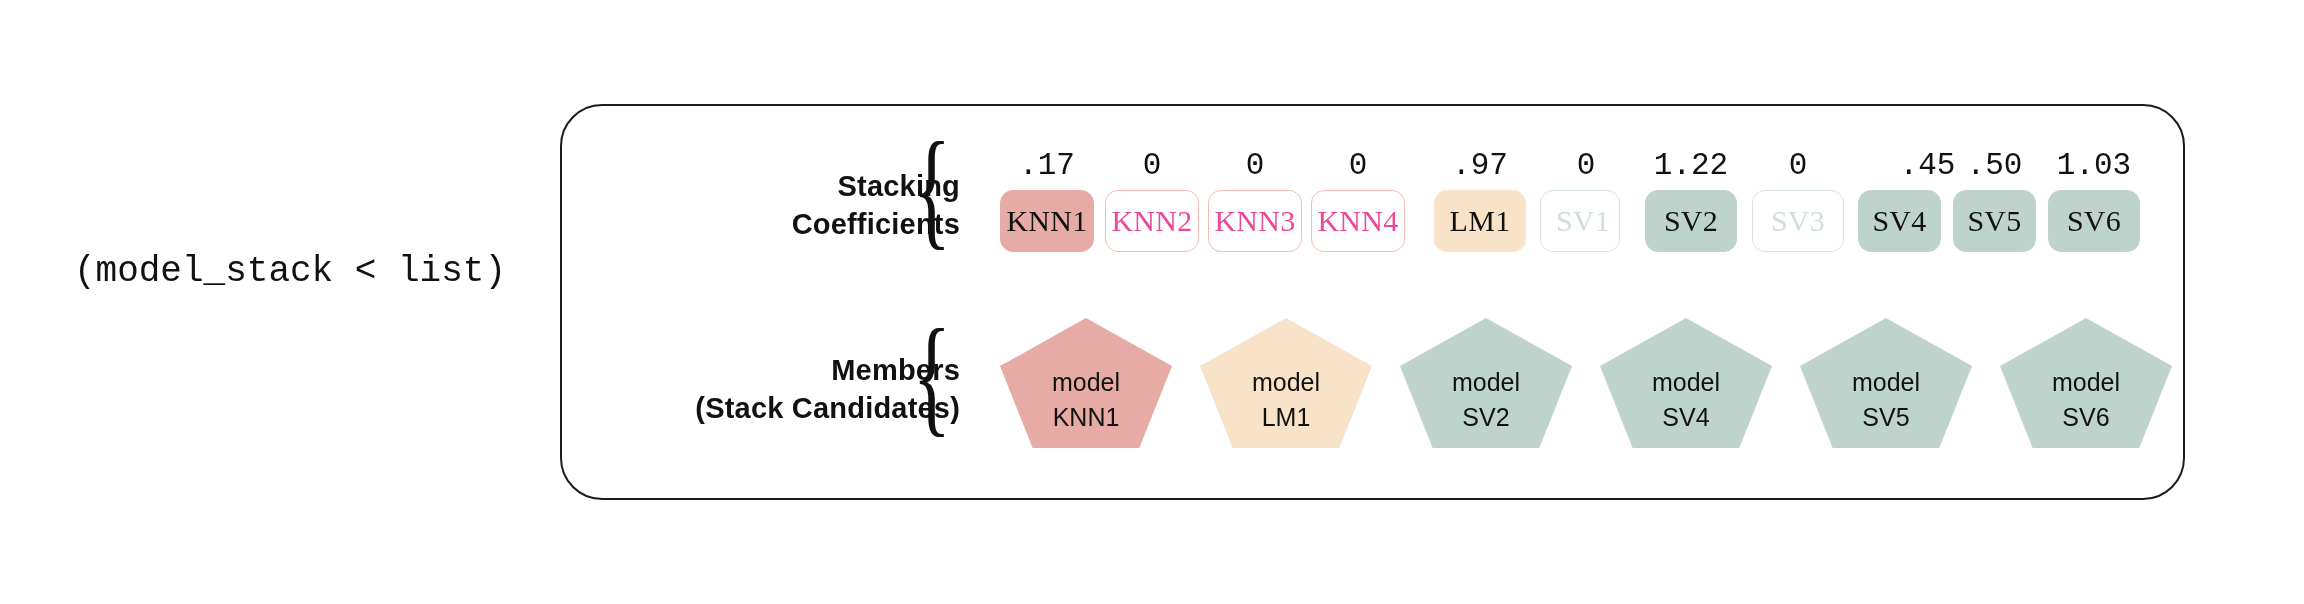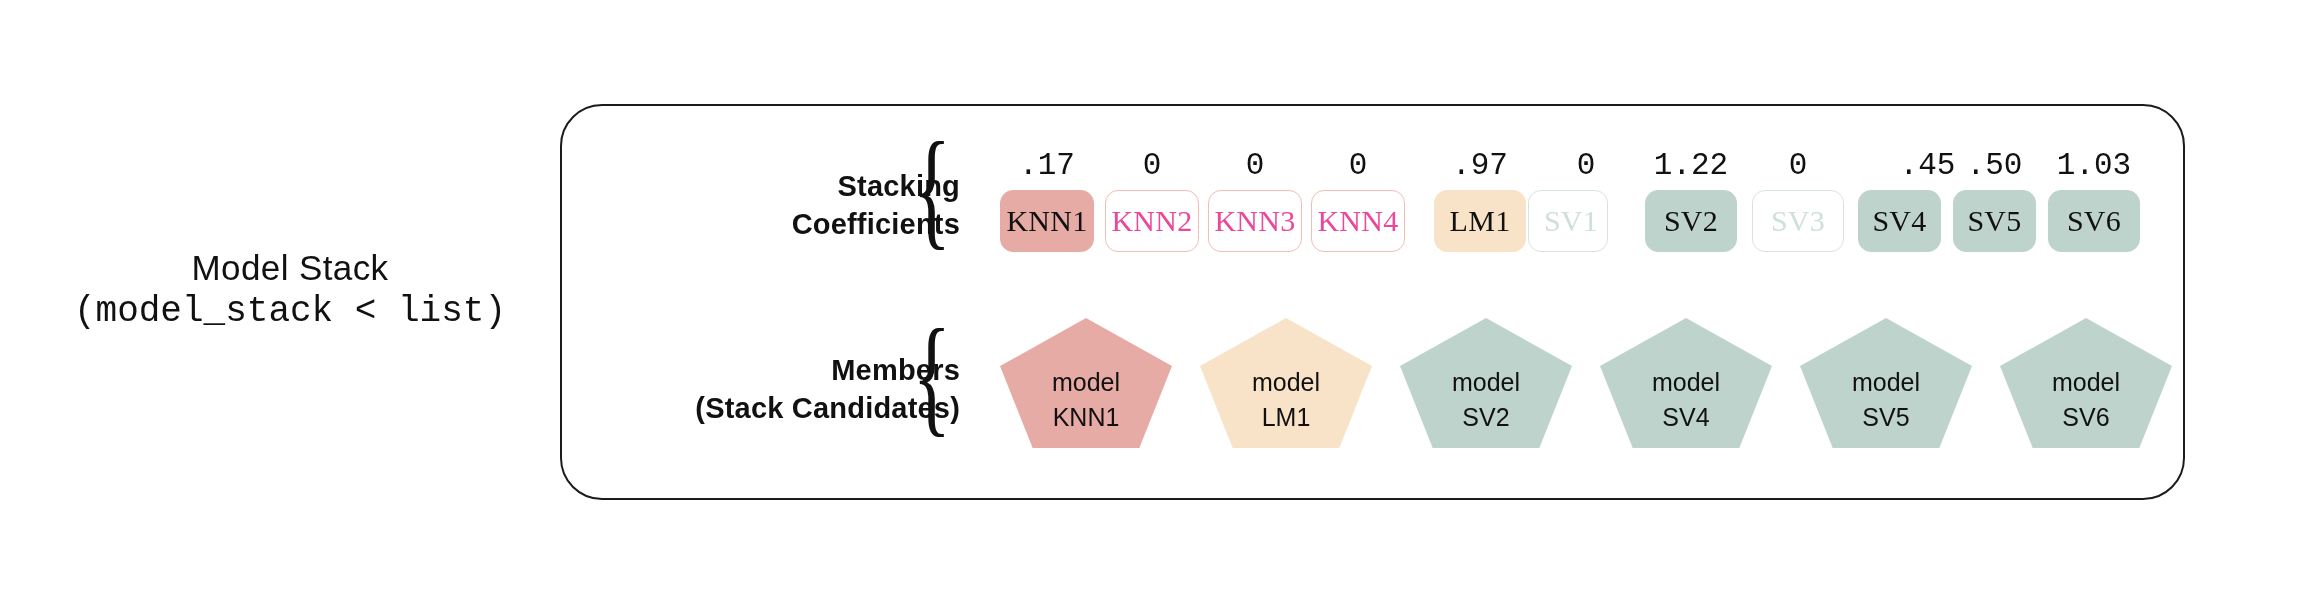--- a/index.html
+++ b/index.html
@@ -87,21 +87,20 @@
   .pent.p-pink {background:#e7aba5;}
   .pent.p-cream{background:#f8e3c8;}
   .pent.p-green{background:#bdd3cb;}
 </style>
 </head>
 <body>
 
 <div class="stage">
 
   <div class="left-label">
-    <div class="left-title">Model Stack</div>
     <div class="left-sub">(model_stack &lt; list)</div>
   </div>
 
   <div class="container-box"></div>
 
   <div class="row-label" id="lbl-coef">
     <span class="l1">Stacking</span>
     <span class="l2">Coefficients</span>
   </div>
   <div class="brace" id="brace-coef">{</div>
@@ -124,21 +123,21 @@
       <div class="coef-val" style="left: 886px; width: 83px;">.45</div>
       <div class="coef-val" style="left: 953px; width: 83px;">.50</div>
       <div class="coef-val" style="left: 1048px; width: 92px;">1.03</div>
     </div>
   <div class="box-row" id="box-row">
       <div class="mbox on-pink" style="left: 0px; width: 94px;">KNN1</div>
       <div class="mbox off-pink" style="left: 105px; width: 94px;">KNN2</div>
       <div class="mbox off-pink" style="left: 208px; width: 94px;">KNN3</div>
       <div class="mbox off-pink" style="left: 311px; width: 94px;">KNN4</div>
       <div class="mbox on-cream" style="left: 434px; width: 92px;">LM1</div>
-      <div class="mbox off-green" style="left: 528px; width: 80px; padding-left: 6px;">SV1</div>
+      <div class="mbox off-green" style="left: 540px; width: 80px; padding-left: 6px;">SV1</div>
       <div class="mbox on-green" style="left: 645px; width: 92px;">SV2</div>
       <div class="mbox off-green" style="left: 752px; width: 92px;">SV3</div>
       <div class="mbox on-green" style="left: 858px; width: 83px;">SV4</div>
       <div class="mbox on-green" style="left: 953px; width: 83px;">SV5</div>
       <div class="mbox on-green" style="left: 1048px; width: 92px;">SV6</div>
     </div>
   <div class="pent-row" id="pent-row">
       <div class="pent p-pink" style="left: 0px;">
         <span>model</span>
         <span>KNN1</span>

